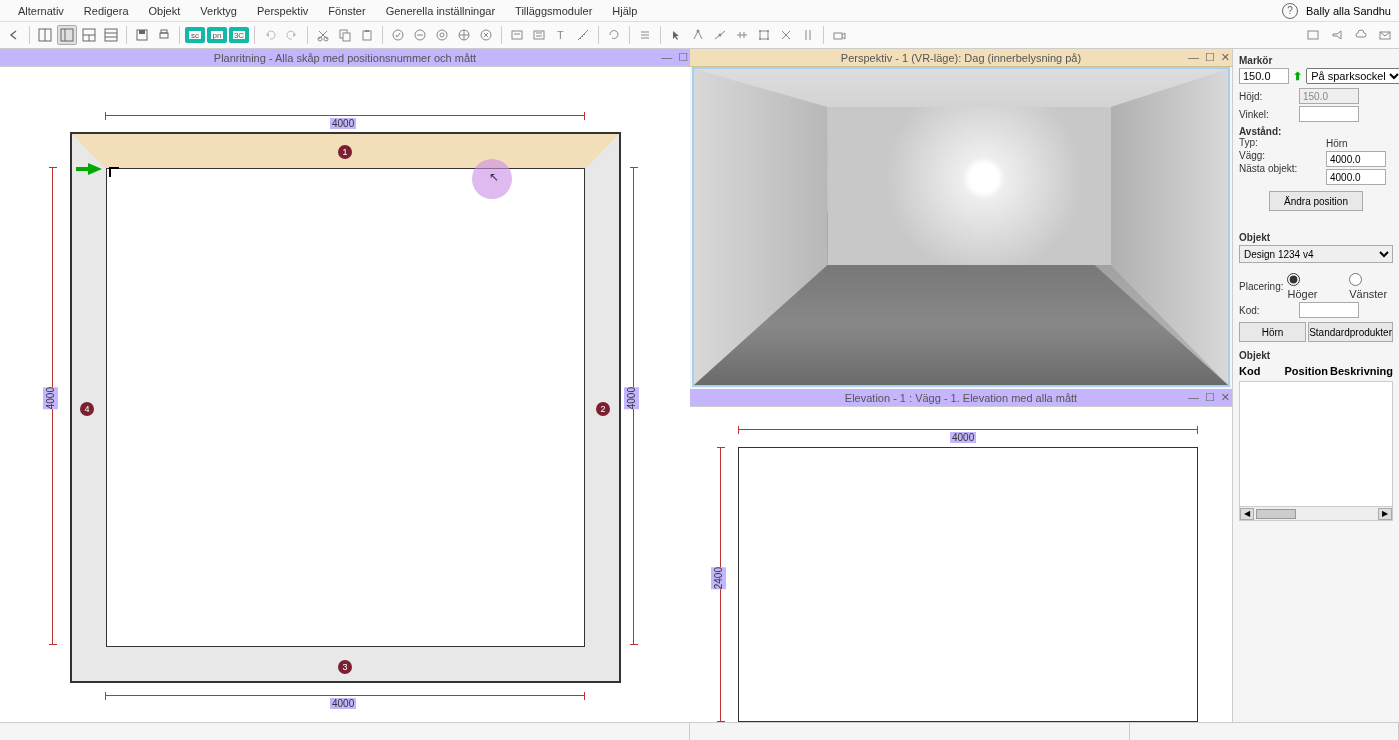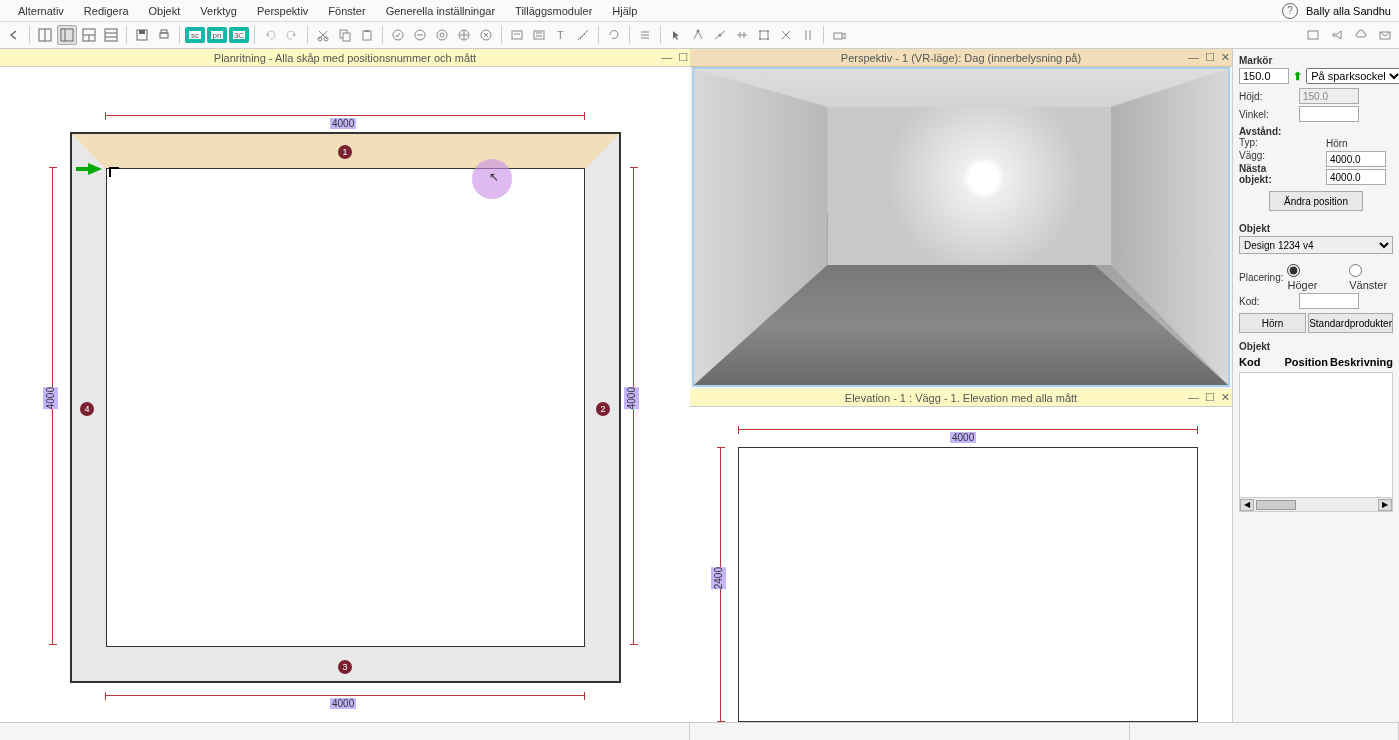--- a/index.html
+++ b/index.html
@@ -20,21 +20,21 @@
 .toolbar .right-icons { margin-left: auto; display: flex; gap: 4px; }
 
 
 .workarea { position: absolute; top: 49px; left: 0; right: 0; bottom: 18px; display: flex; }
 .left-col { width: 690px; position: relative; background: #fff; }
 .mid-col { width: 542px; position: relative; display: flex; flex-direction: column; }
 .right-col { flex: 1; background: #f5f5f5; border-left: 1px solid #ccc; padding: 4px 6px; overflow-y: auto; }
 
 
 .win-title { height: 18px; background: #f2dfb9; display: flex; align-items: center; justify-content: center; position: relative; font-size: 10px; color: #555; border-bottom: 1px solid #d4c090; }
-.win-title.gray { background: #fef9c3; border-bottom: 1px solid #ccc; }
+.win-title.gray { background: #c4b5fd; border-bottom: 1px solid #ccc; }
 .win-ctrls { position: absolute; right: 2px; display: flex; gap: 6px; font-size: 11px; color: #666; }
 .win-ctrls span { cursor: pointer; }
 
 
 .plan-canvas { position: absolute; top: 18px; left: 0; right: 0; bottom: 0; background: #fff; }
 
 .dim-line-h { position: absolute; border-top: 1px solid #b33; }
 .dim-line-h::before, .dim-line-h::after { content: ''; position: absolute; width: 1px; height: 8px; background: #b33; top: -4px; }
 .dim-line-h::before { left: 0; } .dim-line-h::after { right: 0; }
 .dim-line-v { position: absolute; border-left: 1px solid #b33; }
@@ -61,21 +61,21 @@
 .persp-canvas .wall-left { position: absolute; left: 0; top: 0; width: 25%; height: 100%; background: linear-gradient(270deg, #b8b8b8, #d8d8d8); clip-path: polygon(0 0, 100% 12%, 100% 62%, 0 100%); }
 .persp-canvas .ceiling { position: absolute; top: 0; left: 0; right: 0; height: 30%; background: linear-gradient(180deg, #ddd, #c4c4c4); clip-path: polygon(0 0, 100% 0, 78% 100%, 25% 100%); }
 .persp-canvas .back { position: absolute; top: 12%; left: 25%; right: 22%; bottom: 38%; background: radial-gradient(circle at 55% 45%, #fff 8%, #eee 12%, #c8c8c8 55%); }
 
 
 .elev { flex: 1; position: relative; background: #fff; }
 .elev-canvas { position: absolute; top: 18px; left: 0; right: 0; bottom: 0; background: #fff; }
 .elev-rect { position: absolute; border: 1px solid #333; }
 
 
-.panel-section { margin-bottom: 10px; }
+.panel-section { margin-bottom: 19px; }
 .panel-title { font-weight: bold; font-size: 10px; padding: 2px 0; color: #333; }
 .panel-row { display: flex; align-items: center; margin: 2px 0; gap: 4px; }
 .panel-row label { width: 56px; font-size: 10px; color: #333; }
 .panel-row input[type=text] { width: 60px; height: 16px; border: 1px solid #aaa; padding: 0 3px; font-size: 10px; }
 .up-arrow { color: #0a0; font-weight: bold; }
 .btn { height: 20px; padding: 0 14px; background: #e8e8e8; border: 1px solid #aaa; font-size: 10px; cursor: pointer; }
 .btn-row { display: flex; gap: 2px; }
 .btn-row .btn { flex: 1; padding: 0; text-align: center; }
 .obj-select { width: 100%; height: 18px; border: 1px solid #aaa; font-size: 10px; }
 .list-header { display: flex; font-size: 10px; font-weight: bold; padding: 2px 0; }
@@ -440,21 +440,21 @@
         <input type="text" style="">
       </div>
       <div class="cols2" style="margin-top:4px;">
         <div>
           <div class="sublabel" style="font-weight:bold;">Avstånd:</div>
           <div class="sublabel">Typ:</div>
           <div class="panel-row">
               <label style="width:40px;">Vägg:</label>
             </div>
           <div class="panel-row">
-              <label style="width:60px;font-weight:bold;">Nästa objekt:</label>
+              <label style="width:60px;">Nästa objekt:</label>
             </div>
         </div>
         <div>
           <div style="height:12px;"></div>
           <div class="sublabel">Hörn</div>
           <div class="panel-row">
               <input type="text" value="4000.0" style="">
             </div>
           <div class="panel-row">
               <input type="text" value="4000.0" style="">

